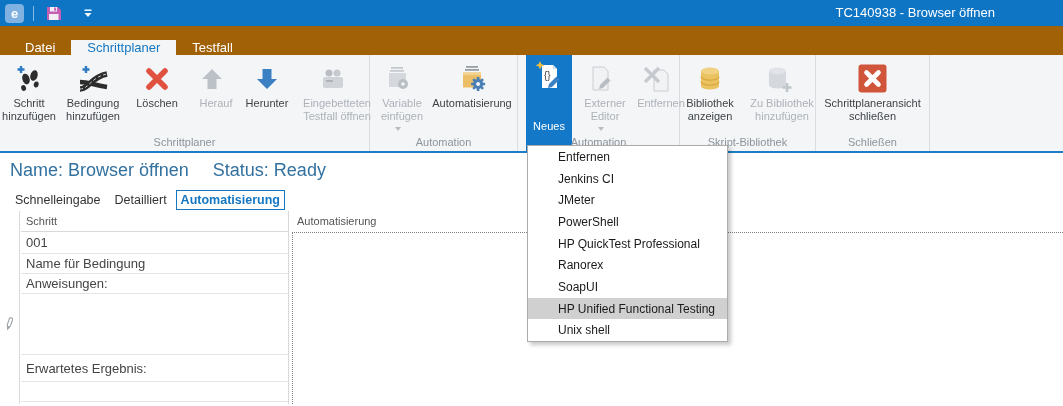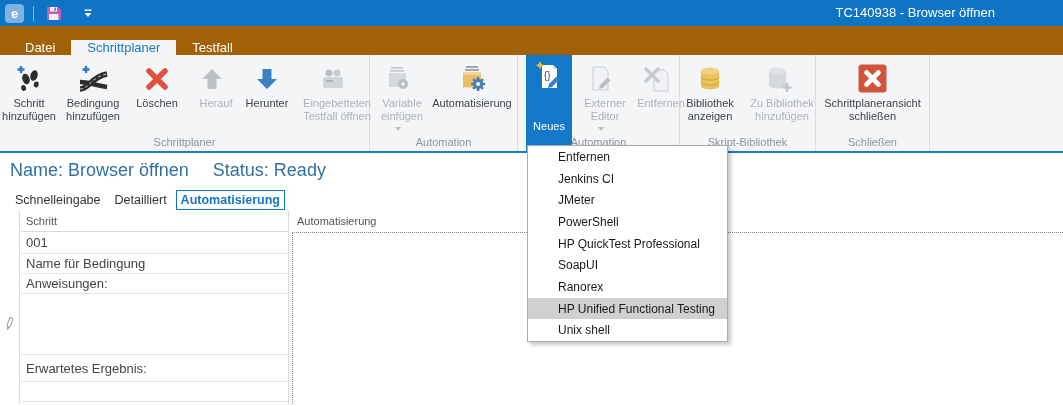--- a/index.html
+++ b/index.html
@@ -329,17 +329,17 @@
     </div>
   </div>
 </div>
 
 <div class="menu">
   <div class="mitem">Entfernen</div>
   <div class="mitem">Jenkins CI</div>
   <div class="mitem">JMeter</div>
   <div class="mitem">PowerShell</div>
   <div class="mitem">HP QuickTest Professional</div>
+  <div class="mitem">Ranorex</div>
   <div class="mitem">SoapUI</div>
-  <div class="mitem">Ranorex</div>
   <div class="mitem hl">HP Unified Functional Testing</div>
   <div class="mitem">Unix shell</div>
 </div>
 
 </body></html>

